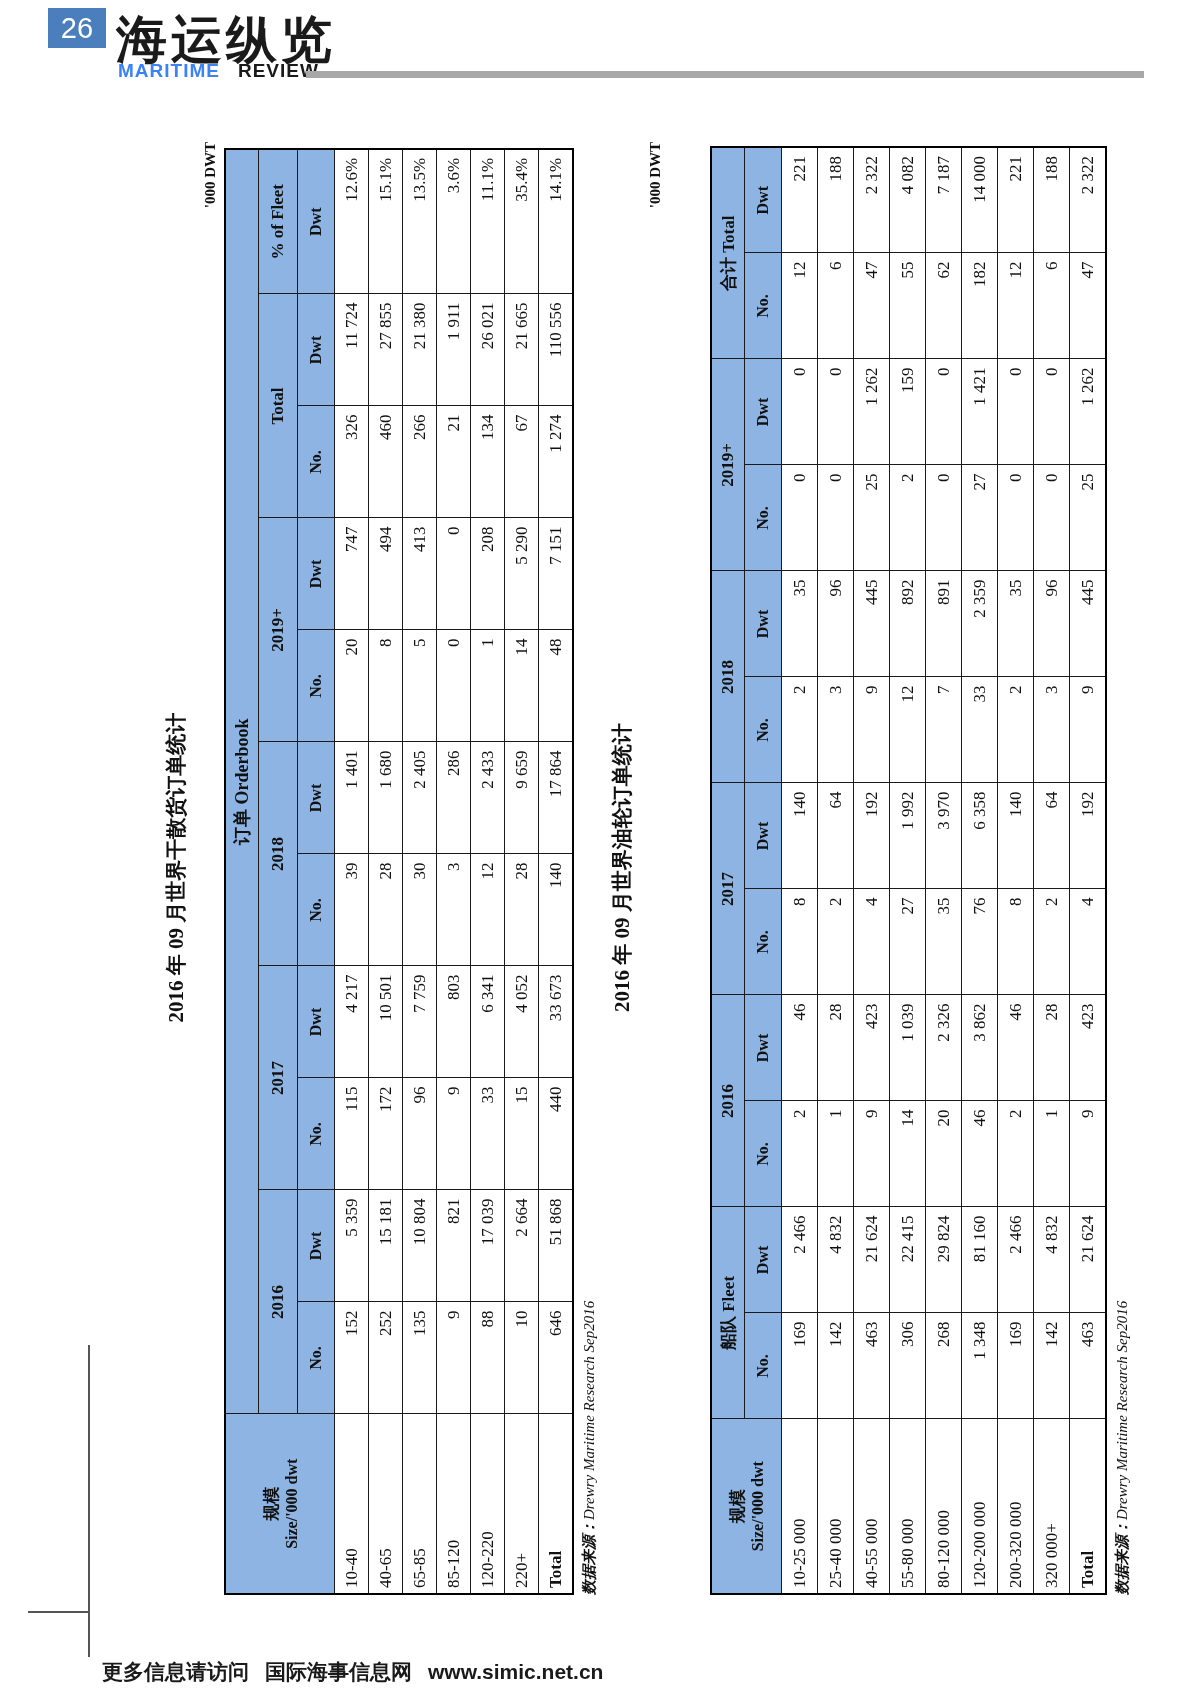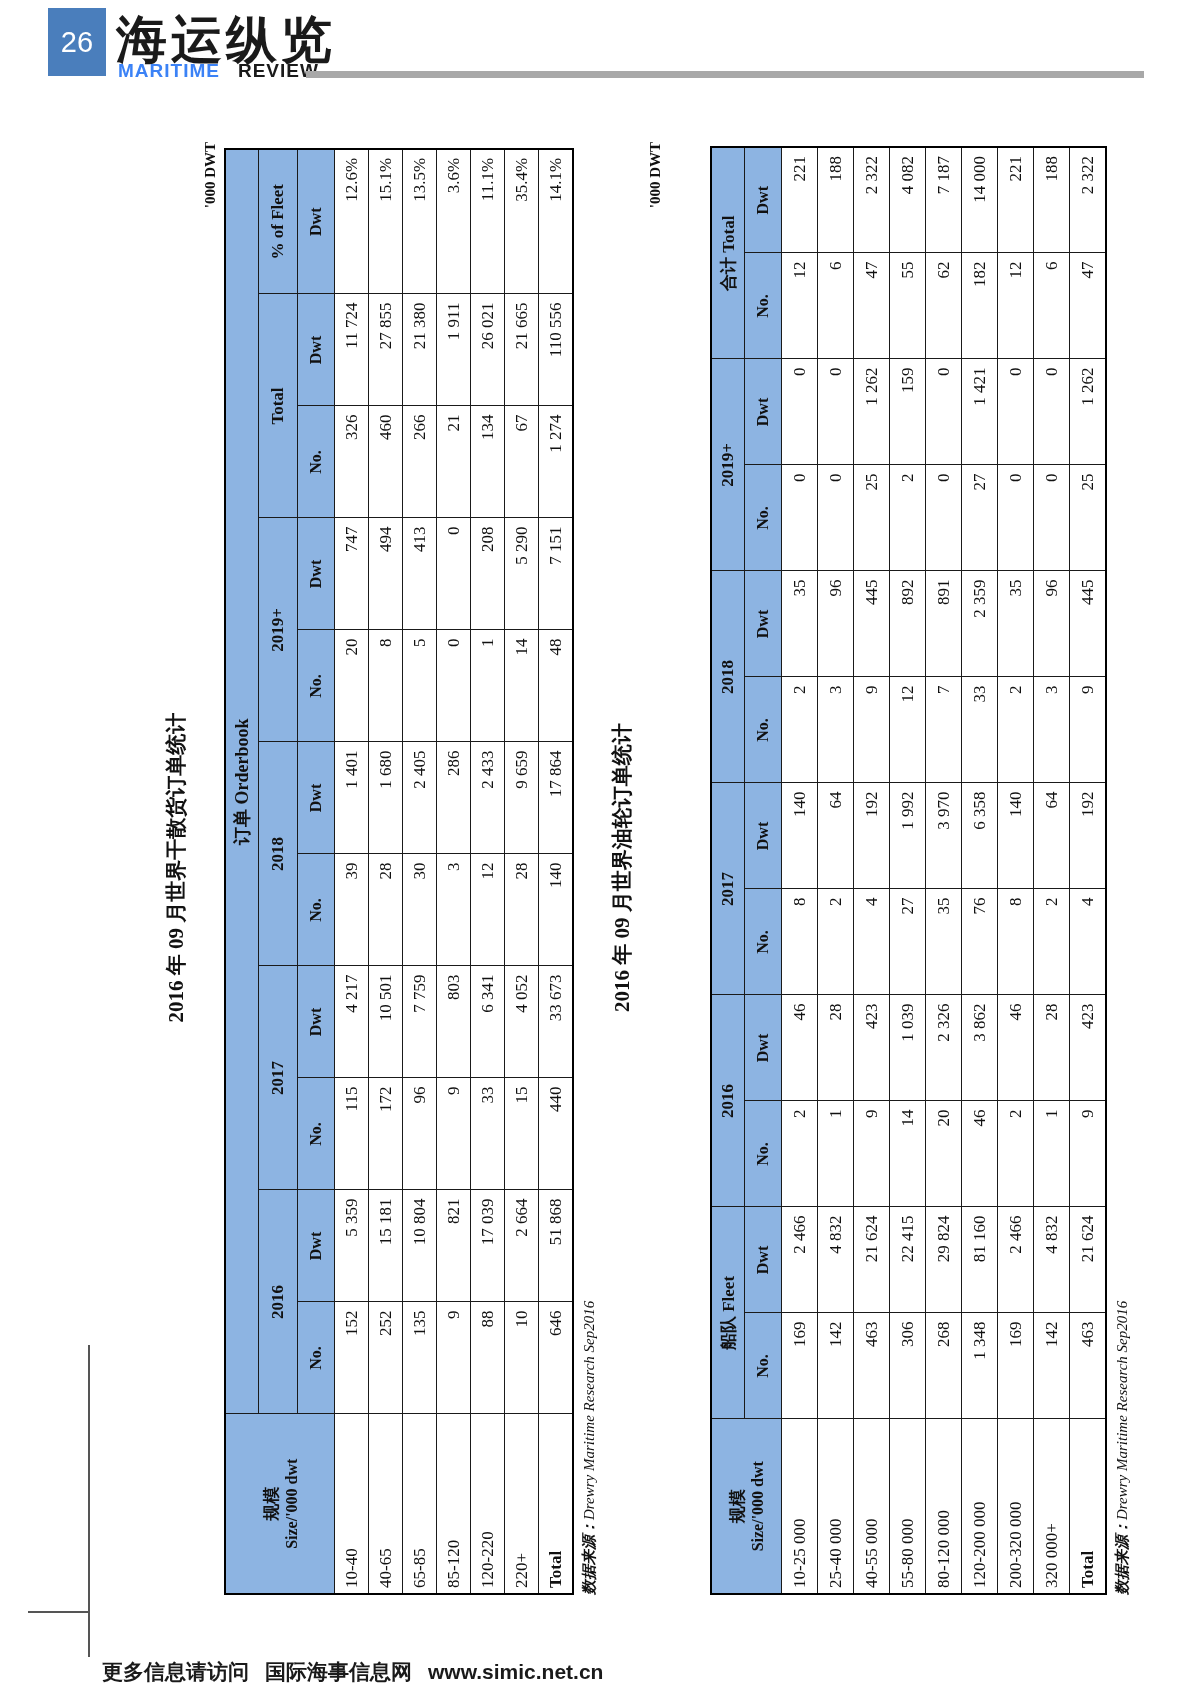--- a/index.html
+++ b/index.html
@@ -1,19 +1,19 @@
 <!DOCTYPE html>
 <html><head>
 <meta charset="utf-8">
 <style>
   html,body{margin:0;padding:0;background:#e8e8e8;}
   #page{position:relative;width:1200px;height:1707px;background:#ffffff;overflow:hidden;
         font-family:"Liberation Serif","DejaVu Serif",serif;color:#111;}
   
-  #pagenum-box{position:absolute;left:48px;top:8px;width:58px;height:68px;background:#4a7ebc;
+  #pagenum-box{position:absolute;left:48px;top:8px;width:58px;height:40px;background:#4a7ebc;
     display:flex;align-items:center;justify-content:center;
     font-family:"Liberation Sans","DejaVu Sans",sans-serif;font-size:29px;color:#fff;}
   #masthead-cn{position:absolute;left:116px;top:6px;font-family:"Liberation Sans","DejaVu Sans",sans-serif;
     font-weight:bold;font-size:51px;letter-spacing:4px;color:#1a1a1a;}
   #masthead-en{position:absolute;left:118px;top:60px;font-family:"Liberation Sans","DejaVu Sans",sans-serif;
     font-weight:bold;font-size:19px;letter-spacing:1px;}
   #masthead-en .blue{color:#3b82f6;}
   #masthead-en .black{color:#1a1a1a;margin-left:18px;}
   #head-rule{position:absolute;left:306px;top:71px;width:838px;height:7px;background:#a8a8a8;}
   

